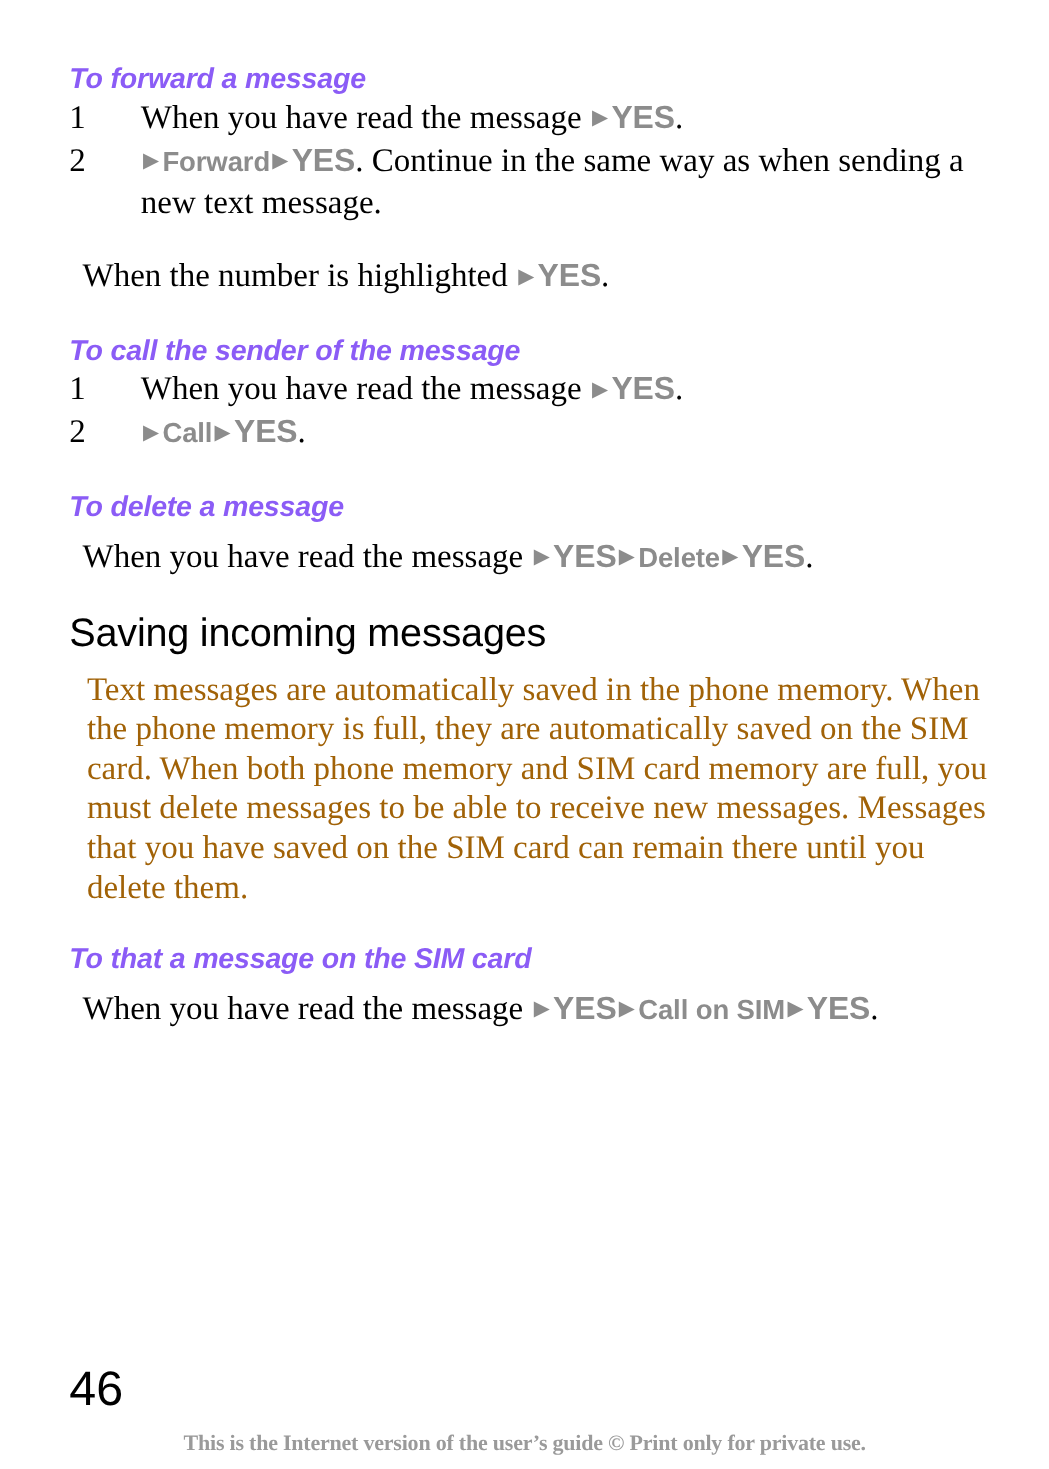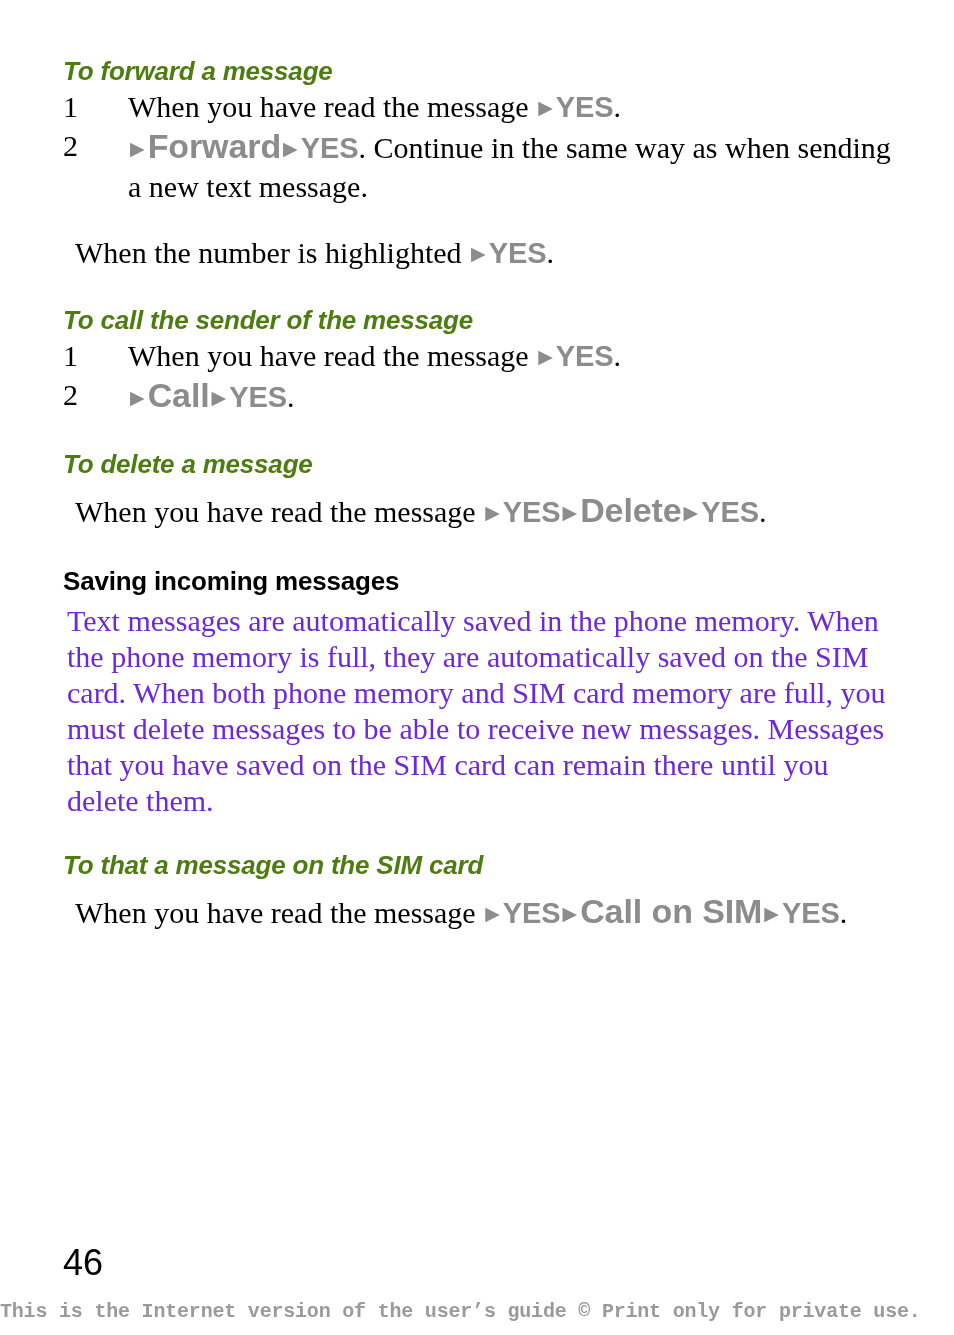--- a/index.html
+++ b/index.html
@@ -33,29 +33,29 @@
   }
 
   
   .proc-heading {
     font-family: "Liberation Sans", "DejaVu Sans", sans-serif;
     font-weight: bold;
     font-style: italic;
     font-size: 26px;
     line-height: 32px;
     letter-spacing: -0.2px;
-    color: #4d7c0f;
+    color: #8b5cf6;
     margin: 0 0 2px 0;
     white-space: nowrap;
   }
   .section-heading {
     font-family: "Liberation Sans", "DejaVu Sans", sans-serif;
-    font-weight: bold;
+    font-weight: normal;
     font-style: normal;
-    font-size: 26px;
+    font-size: 36px;
     line-height: 36px;
     letter-spacing: -0.2px;
     color: #000;
     margin: 0 0 3px 0;
     white-space: nowrap;
   }
 
   
   .block { margin: 0 0 30px 0; }
 
@@ -64,22 +64,22 @@
     font-family: "Liberation Serif", "DejaVu Serif", serif;
     font-size: 30px;
     line-height: 36px;
     color: #000;
     margin: 12px;
   }
   .para {
     font-family: "Liberation Serif", "DejaVu Serif", serif;
     font-size: 30px;
     line-height: 36px;
-    color: #6d28d9;
-    margin: 4px;
+    color: #a16207;
+    margin: 16px;
     width: 828px;
   }
 
   
   ol.steps {
     list-style: none;
     margin: 0;
     padding: 0;
   }
   ol.steps > li {
@@ -103,48 +103,49 @@
   }
 
   
   .ui-ref {
     font-family: "Liberation Sans", "DejaVu Sans", sans-serif;
     font-weight: bold;
     color: #8c8c8c;
     letter-spacing: -0.1px;
   }
   .ui-ref.small { font-size: 29px; }
-  .ui-ref.large { font-size: 34px; }
+  .ui-ref.large { font-size: 25px; }
   .arrow {
     font-family: "DejaVu Sans", "Liberation Sans", sans-serif;
     color: #8c8c8c;
     font-size: 19px;
     font-weight: normal;
     position: relative;
     top: -3px;
     padding: 0 3px 0 2px;
   }
 
   
   .page-number {
     position: absolute;
     left: 63px;
     top: 1243px;
     font-family: "Liberation Sans", "DejaVu Sans", sans-serif;
     font-weight: normal;
-    font-size: 36px;
+    font-size: 44px;
     line-height: 40px;
     color: #000;
   }
   .footer-note {
     position: absolute;
     left: 0;
     right: 0;
     top: 1299px;
-    font-family: Liberation Mono, monospace;
+    text-align: center;
+    font-family: Liberation Serif, serif;
     font-weight: bold;
     font-size: 20px;
     line-height: 26px;
     letter-spacing: -0.2px;
     color: #9a9a9a;
   }
 </style>
 </head>
 <body>
 

